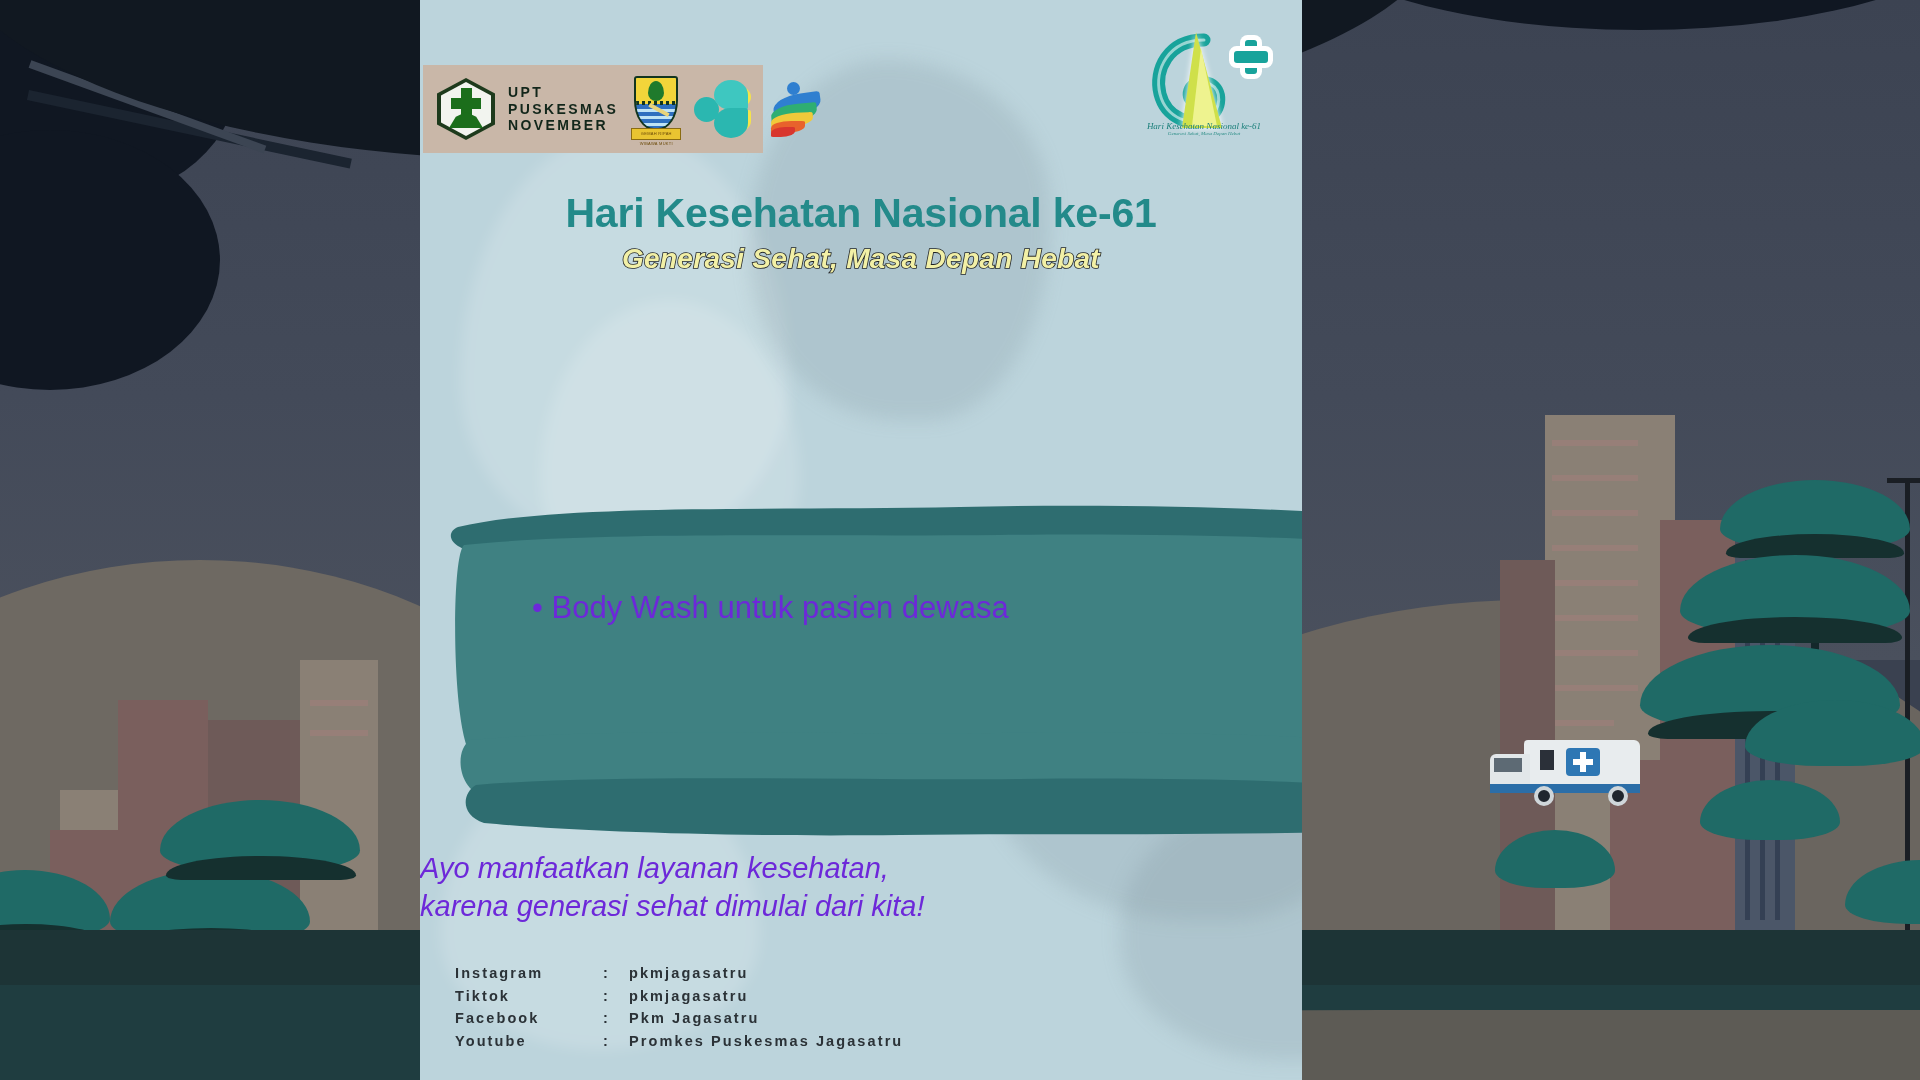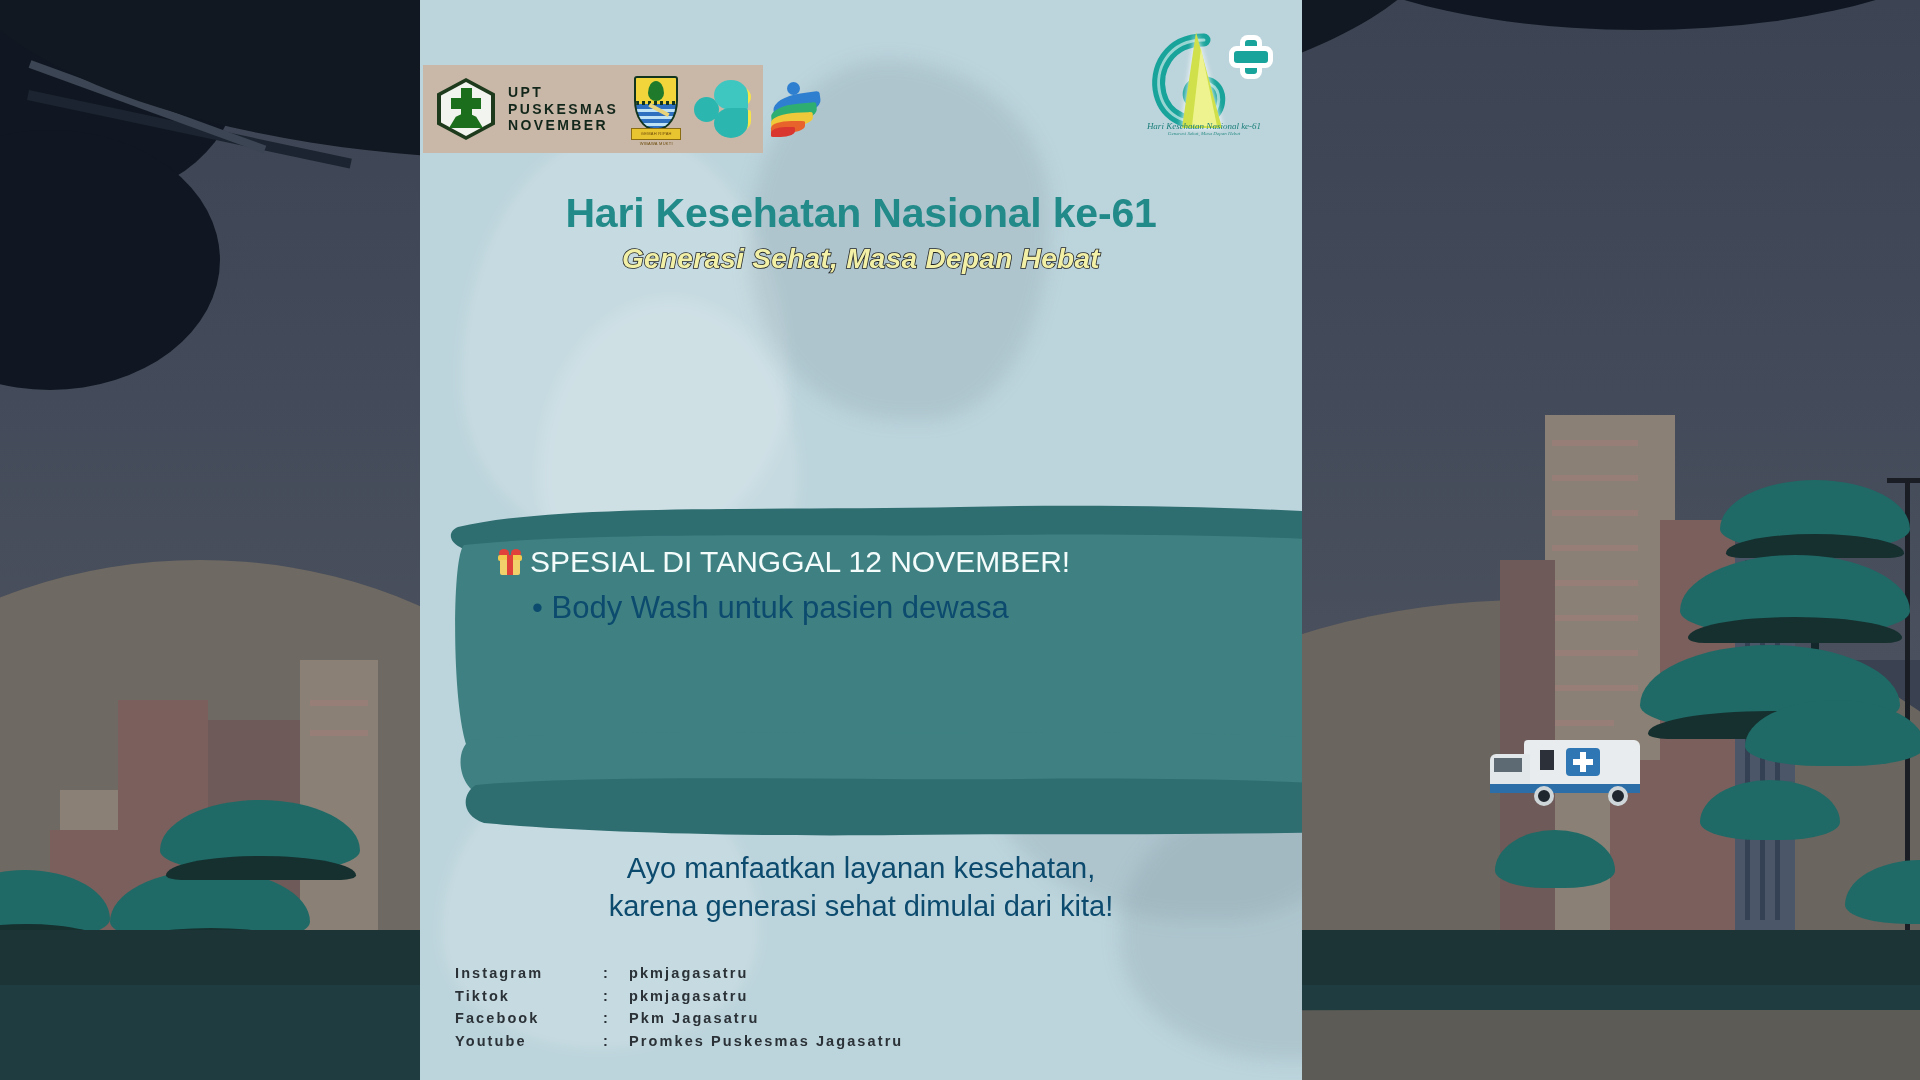--- a/index.html
+++ b/index.html
@@ -145,39 +145,39 @@
     letter-spacing:.3px; }
 
   .body-copy { position:absolute; left:88px; top:325px; width:900px;
     font-size:31px; line-height:1.26; color:#2c3338; }
 
   
   .brush-wrap { position:absolute; left:20px; top:485px; width:1040px; height:360px; }
 
   .banner-text { position:absolute; left:0; top:0; width:1040px; height:360px; }
   .b-line1 { position:absolute; left:58px; top:60px; font-size:30px; color:#f4fbfb; white-space:nowrap; display:flex; align-items:center; gap:8px;}
-  .b-li { position:absolute; font-size:31px; color:#0c4a6e; white-space:nowrap; }
+  .b-li { position:absolute; font-size:31px; color:#6d28d9; white-space:nowrap; }
   .b-li1 { left:92px; top:105px; }
   .b-li2 { left:94px; top:145px; }
   .b-place { position:absolute; left:68px; top:215px; font-size:31px; color:#f4fbfb; white-space:nowrap; display:flex; align-items:center; gap:10px;}
 
   .gift { position:relative; width:24px; height:26px; display:inline-block; flex:none; }
   .gift .lid { position:absolute; left:0; top:6px; width:24px; height:6px; background:#f2c94c; border-radius:2px; }
   .gift .box { position:absolute; left:2px; top:11px; width:20px; height:15px; background:#f2d06b; border-radius:0 0 2px 2px; }
   .gift .rib { position:absolute; left:9px; top:6px; width:6px; height:20px; background:#e0413b; }
   .gift .bowl { position:absolute; left:1px; top:0px; width:10px; height:8px; background:#e0413b; border-radius:60% 60% 0 60%; }
   .gift .bowr { position:absolute; left:13px; top:0px; width:10px; height:8px; background:#e0413b; border-radius:60% 60% 60% 0; }
 
   .pin { position:relative; width:18px; height:28px; flex:none; }
   .pin .head { position:absolute; left:1px; top:0; width:16px; height:16px; border-radius:50%; background:#e8413c; }
   .pin .stick{ position:absolute; left:7px; top:13px; width:4px; height:15px; background:#c9ced1; }
   .pin .tip  { position:absolute; left:6px; top:25px; width:6px; height:4px; background:#2b2f33; }
 
-  .closing { position:absolute; left:0; top:850px; width:100%; text-align:center;
-    font-size:29px; color:#0c4a6e; line-height:1.3; }
+  .closing { position:absolute; left:0; top:850px; width:100%; 
+    font-size:29px; font-style:italic; color:#6d28d9; line-height:1.3; }
 
   .socials { position:absolute; left:35px; bottom:28px;
     font-size:14.5px; font-weight:bold; color:#2b3237; line-height:1.55; letter-spacing:2.1px; }
   .socials .row { display:flex; }
   .socials .k { width:148px; flex:none; }
   .socials .c { width:26px; flex:none; }
 </style>
 </head>
 <body>
 
@@ -371,30 +371,20 @@
                    C12 262, 10 72, 24 60 Z" fill="#3f8182"></path>
           <path d="M30 255 C170 242, 380 250, 560 248 C760 246, 900 252, 1016 262
                    C1036 272, 1032 306, 1008 314 C870 326, 650 320, 470 322 C290 324, 140 320, 44 312
                    C18 304, 14 266, 30 255 Z" fill="#3f8182"></path>
           <path d="M36 300 C180 288, 400 296, 580 294 C780 292, 920 298, 1022 308
                    C1040 318, 1034 336, 1010 342 C870 352, 640 348, 460 350 C280 352, 130 346, 44 338
                    C20 330, 22 308, 36 300 Z" fill="#2e6d70"></path>
         </svg>
 
         <div class="banner-text">
-          <div class="b-line1">
-            <span class="gift">
-              <span class="bowl"></span>
-                <span class="bowr"></span>
-              <span class="lid"></span>
-                <span class="box"></span>
-                <span class="rib"></span>
-            </span>
-            <span>SPESIAL DI TANGGAL 12 NOVEMBER!</span>
-          </div>
           <div class="b-li b-li1">
             • <span>Body Wash untuk pasien dewasa</span>
           </div>
         </div>
       </div>
 
       <div class="closing">
         <div>Ayo manfaatkan layanan kesehatan,</div>
         <div>karena generasi sehat dimulai dari kita!</div>
       </div>

